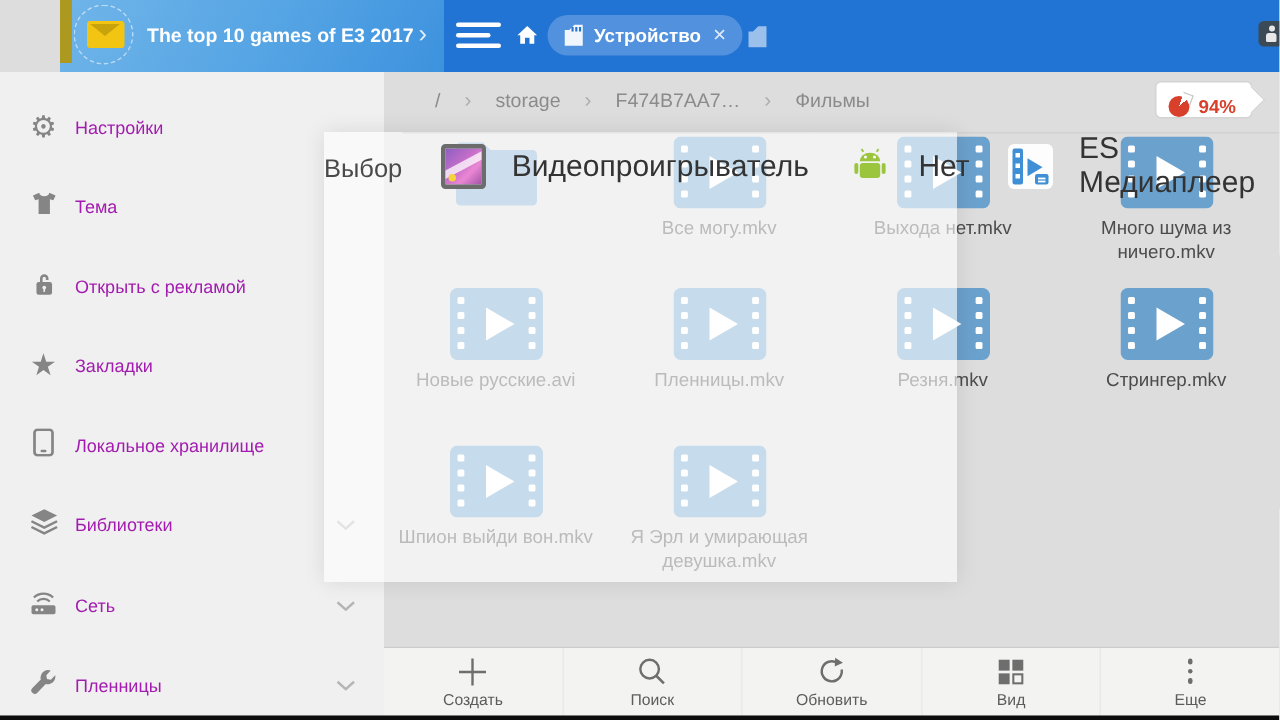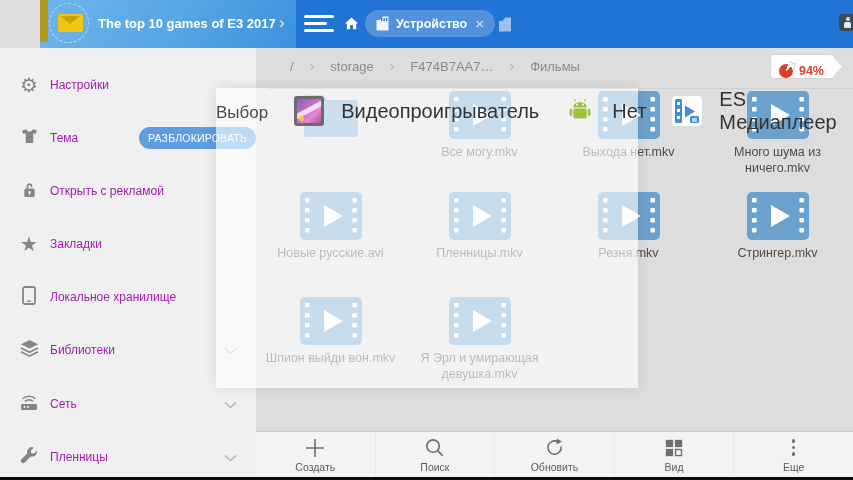--- a/index.html
+++ b/index.html
@@ -175,21 +175,20 @@
       <span class="sb-label">Настройки</span>
     </div>
 
     <div class="sb-row" style="top:63px">
       <span class="sb-ico">
         <svg width="19" height="17" viewBox="0 0 20 18">
             <path d="M6.5 1 2 3l1.6 3.4L6 5.6V16h8V5.6l2.4.8L18 3l-4.5-2a3.5 2.6 0 0 1-7 0z" fill="#858585"></path>
           </svg>
       </span>
       <span class="sb-label">Тема</span>
-      <span class="unlock">РАЗБЛОКИРОВАТЬ</span>
     </div>
 
     <div class="sb-row" style="top:116px">
       <span class="sb-ico">
         <svg width="17" height="18" viewBox="0 0 18 19">
             <path d="M6 9V6a3 3 0 0 1 6 0v1h-1.8V6a1.2 1.2 0 0 0-2.4 0v3z" fill="#858585"></path>
             <rect x="3.5" y="8.5" width="11" height="9" rx="1.6" fill="#858585"></rect>
             <circle cx="9" cy="12.4" r="1.3" fill="#f0f0f0"></circle>
             <rect x="8.4" y="13" width="1.2" height="2.4" fill="#f0f0f0"></rect>
           </svg>

